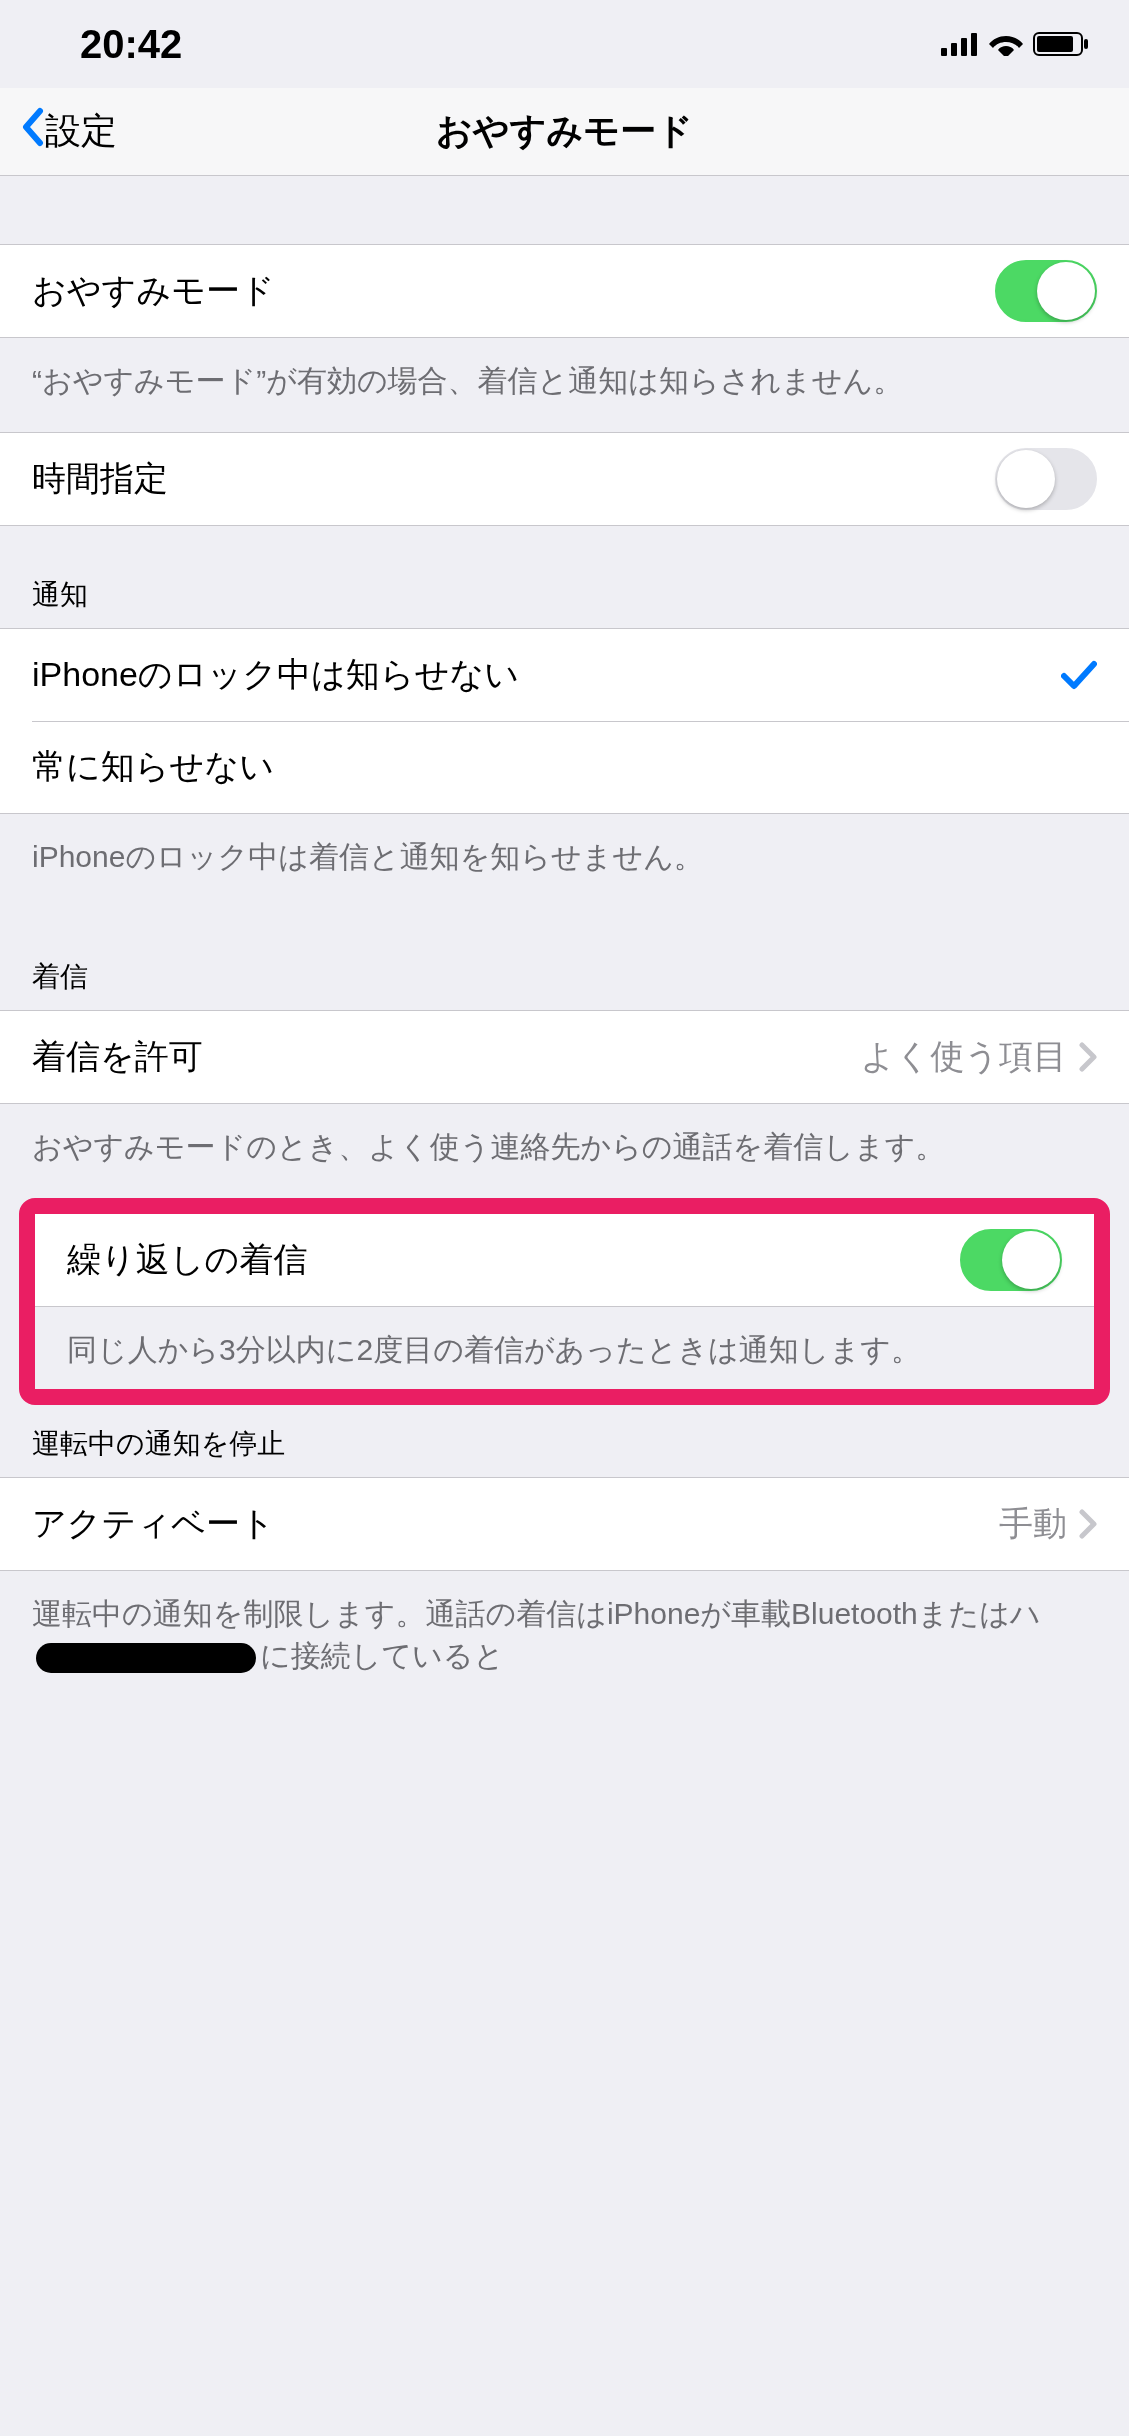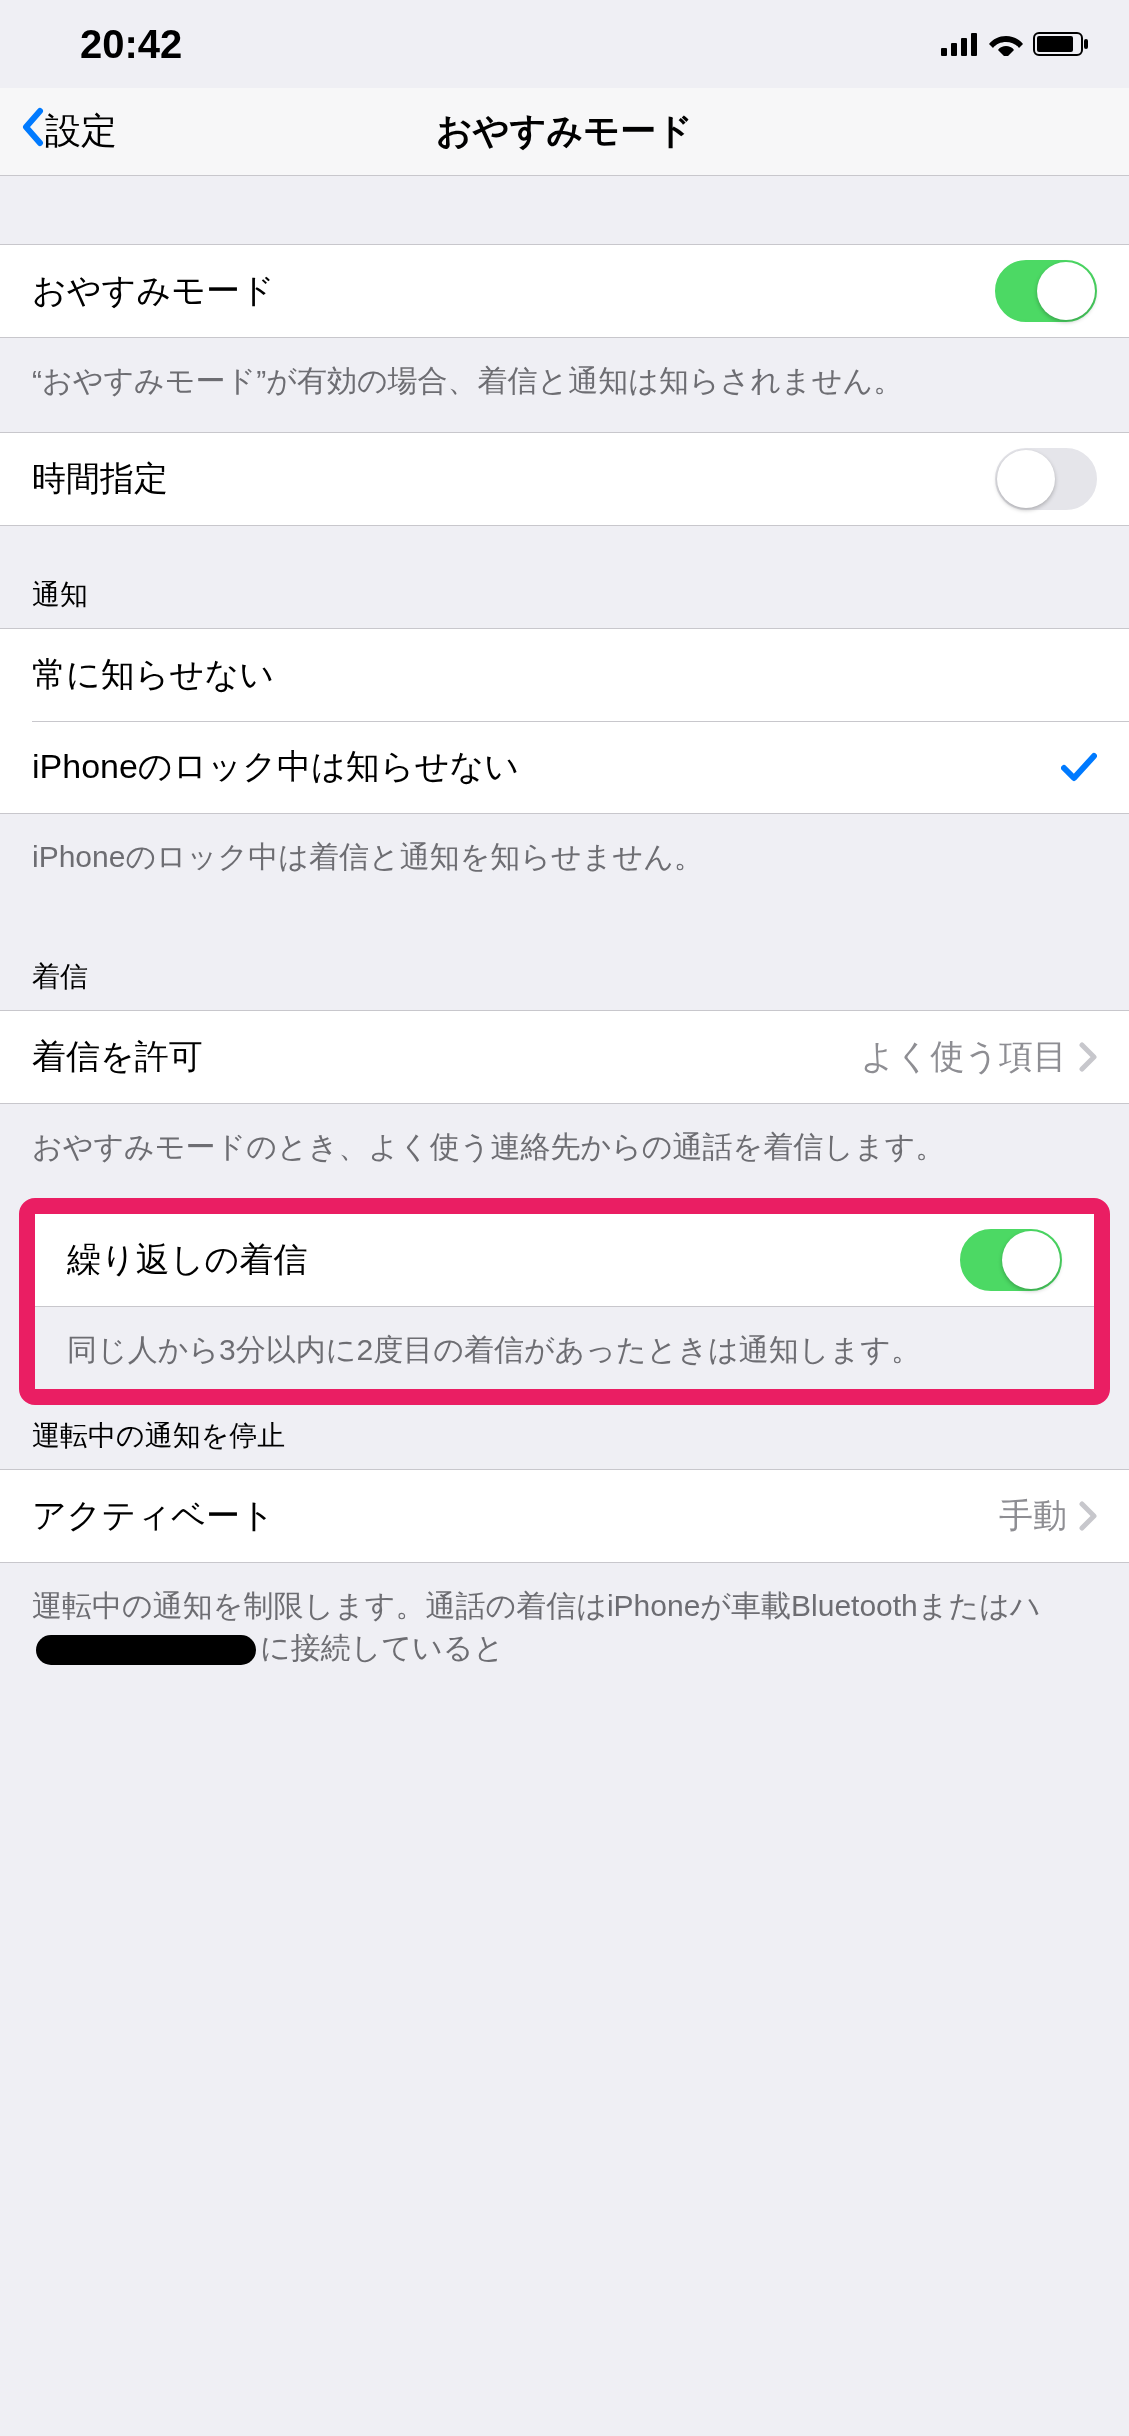--- a/index.html
+++ b/index.html
@@ -202,29 +202,29 @@
           <div class="knob"></div>
         </div>
     </div>
   </div>
 </div>
 
 <div class="group">
   <div class="group-header">通知</div>
   <div class="group-rows">
     <div class="row">
-      <span class="label">常に知らせない</span>
-    </div>
-    <div class="row">
       <span class="label">iPhoneのロック中は知らせない</span>
       <span class="check">
         <svg width="36" height="30" viewBox="0 0 36 30">
           <polyline points="3,16 13,26 33,4" fill="none" stroke="#007aff" stroke-width="6" stroke-linecap="round" stroke-linejoin="round"></polyline>
         </svg>
       </span>
+    </div>
+    <div class="row">
+      <span class="label">常に知らせない</span>
     </div>
   </div>
   <div class="group-footer">iPhoneのロック中は着信と通知を知らせません。</div>
 </div>
 
 <div class="group">
   <div class="group-header">着信</div>
   <div class="group-rows">
     <div class="row">
       <span class="label">着信を許可</span>
@@ -247,21 +247,21 @@
         <div class="switch on">
             <div class="knob"></div>
           </div>
       </div>
     </div>
     <div class="group-footer">同じ人から3分以内に2度目の着信があったときは通知します。</div>
   </div>
 </div>
 
 <div class="group">
-  <div class="group-header" style="padding-top:12px">運転中の通知を停止</div>
+  <div class="group-header" style="padding-top:20px">運転中の通知を停止</div>
   <div class="group-rows">
     <div class="row">
       <span class="label">アクティベート</span>
       <span class="value">手動</span>
       <span class="chevron">
         <svg width="18" height="30" viewBox="0 0 18 30">
           <polyline points="3,3 15,15 3,27" fill="none" stroke="#c7c7cc" stroke-width="5" stroke-linecap="round" stroke-linejoin="round"></polyline>
         </svg>
       </span>
     </div>

